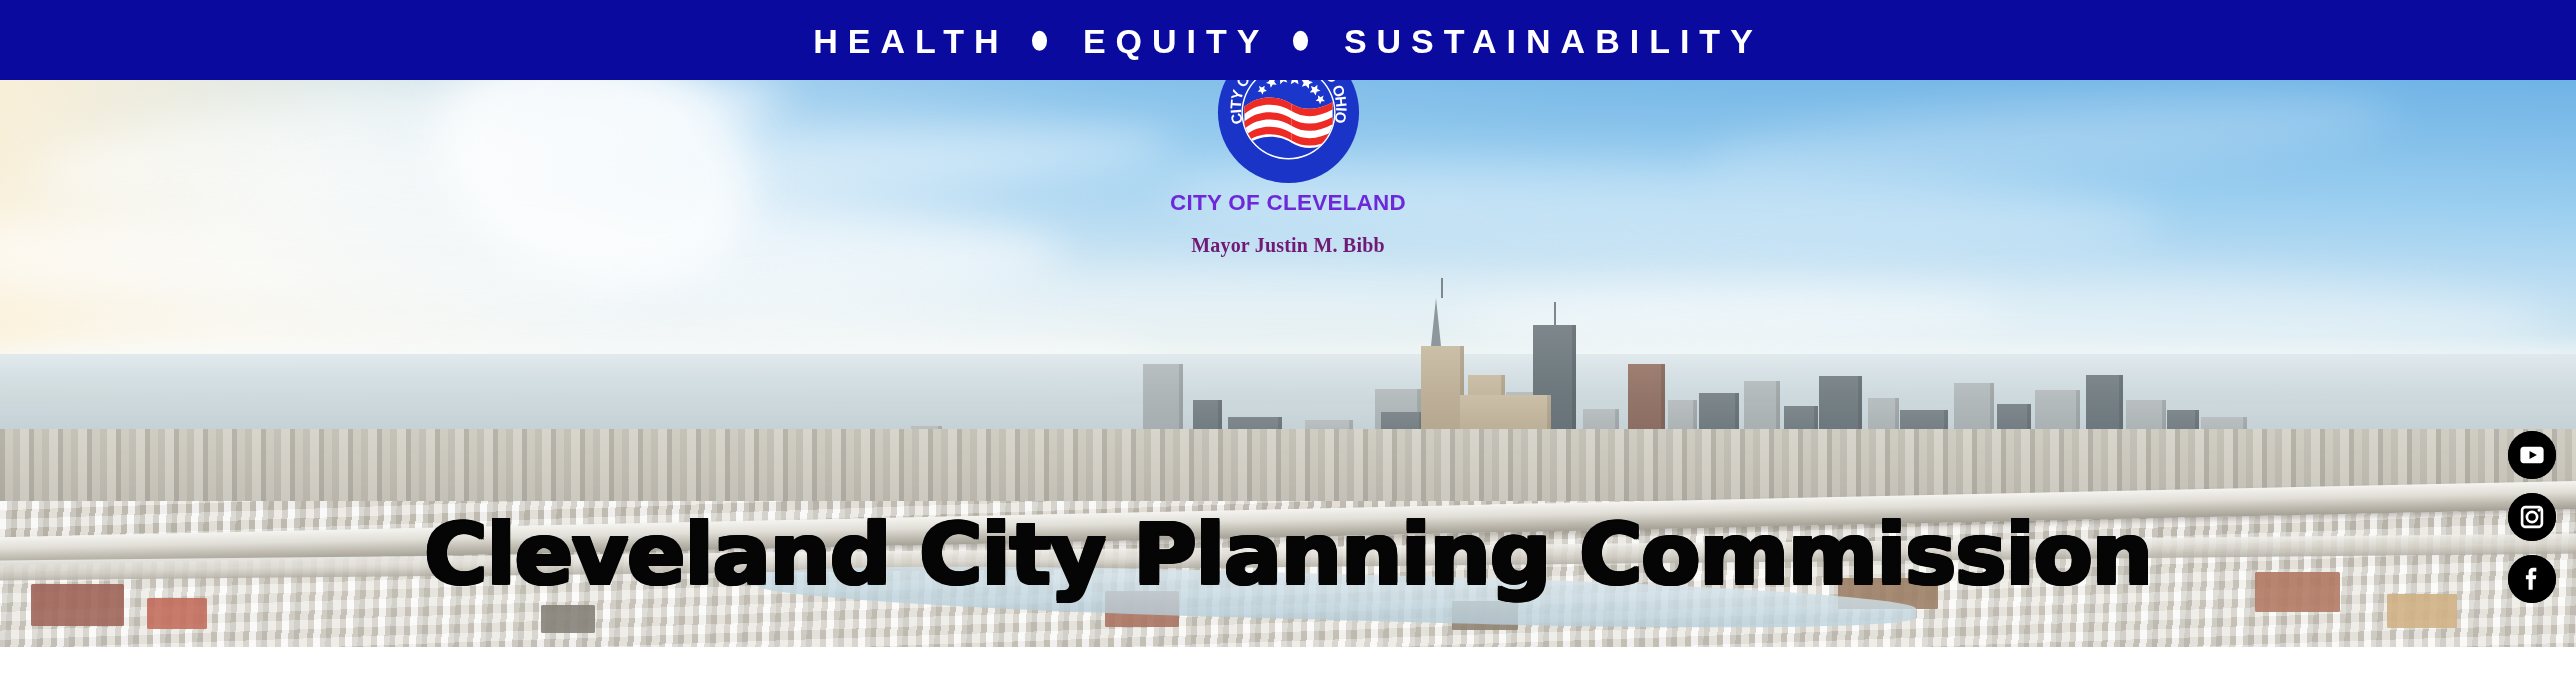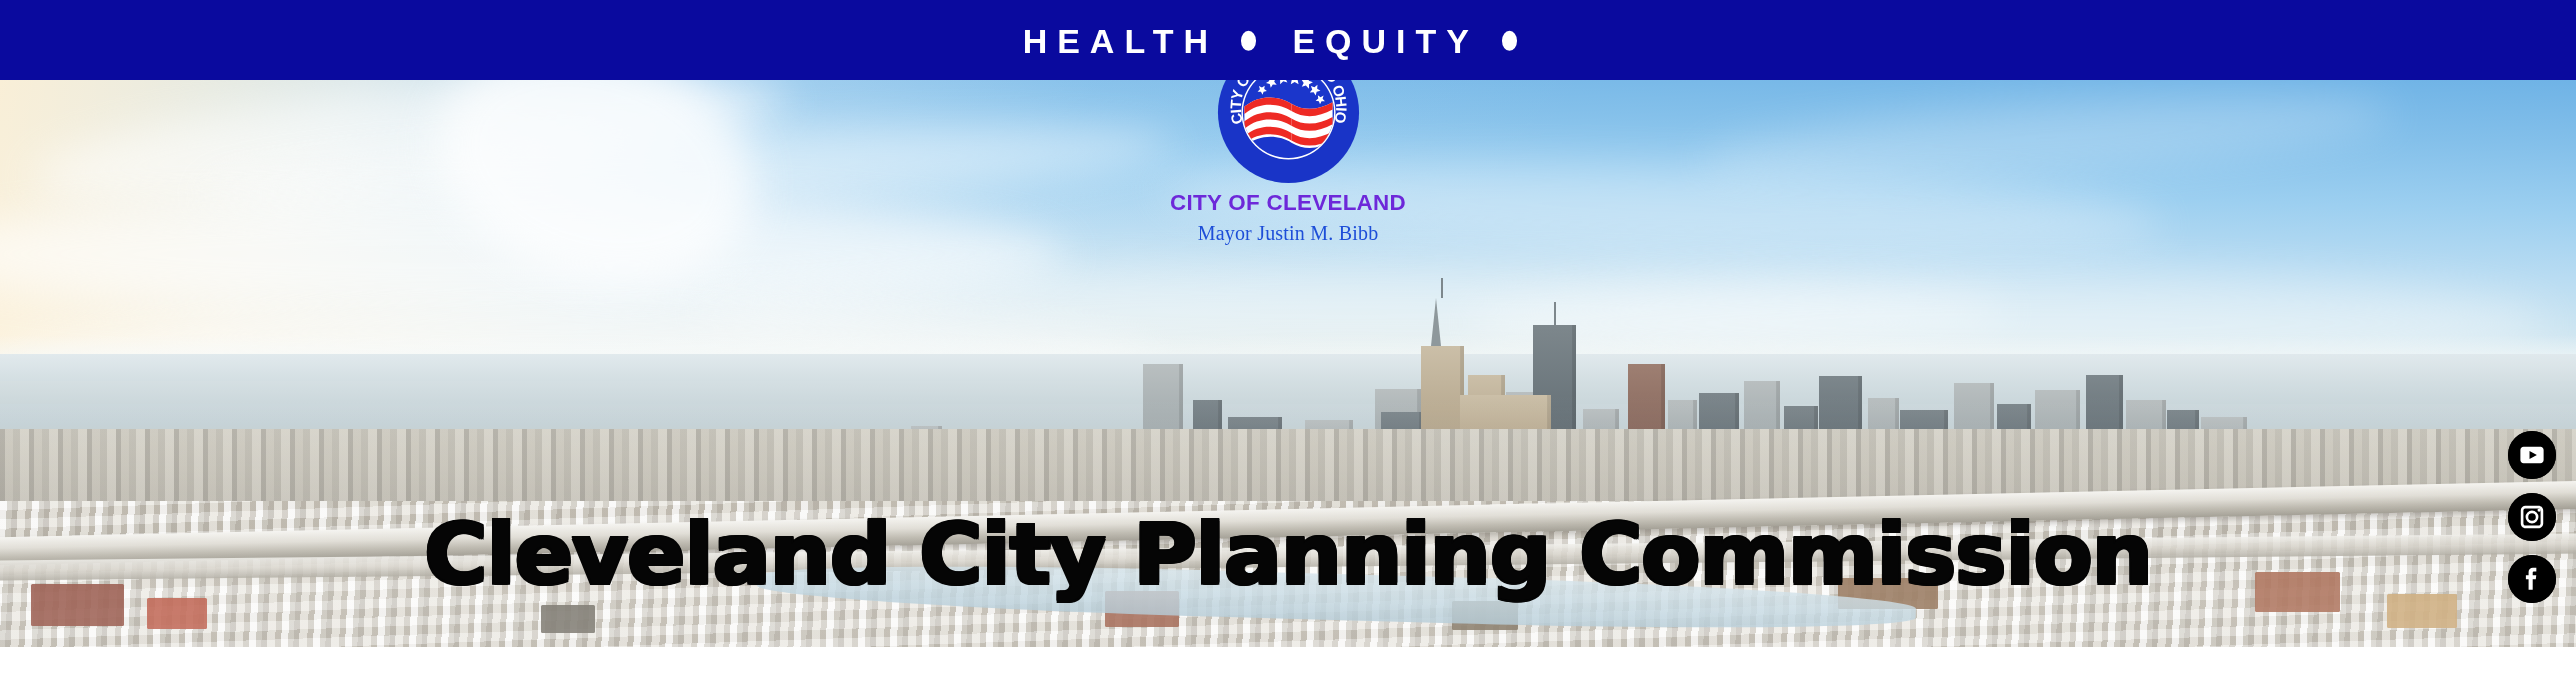--- a/index.html
+++ b/index.html
@@ -233,26 +233,26 @@
   .seal-title {
     color: #6d28d9;
     font-family: "Liberation Sans", sans-serif;
     font-weight: 700;
     font-size: 22.4px;
     letter-spacing: 0.3px;
     margin-top: 5.4px;
     line-height: 1.1;
   }
   .seal-sub {
-    color: #1d4ed8;
+    color: #701a75;
     font-family: "Liberation Serif", serif;
-    font-weight: 400;
+    font-weight: 700;
     font-size: 20px;
     letter-spacing: 0.2px;
-    margin-top: 6px;
+    margin-top: 18px;
     line-height: 1.1;
   }
 
   
   .main-title {
     position: absolute;
     left: 0;
     top: 457px;
     width: 2576px;
     text-align: center;
@@ -306,20 +306,21 @@
 <body>
 
 <div class="page">
 
   <div class="tagline-banner">
     <div class="tagline-inner">
       <span class="tagline-word">HEALTH</span>
       <span class="tagline-dot"></span>
       <span class="tagline-word">EQUITY</span>
       <span class="tagline-dot"></span>
+      <span class="tagline-word">SUSTAINABILITY</span>
     </div>
   </div>
 
   <div class="hero">
 
     <div class="sky"></div>
     <div class="cloud c1"></div>
     <div class="cloud c2"></div>
     <div class="cloud c3"></div>
     <div class="cloud c4"></div>

